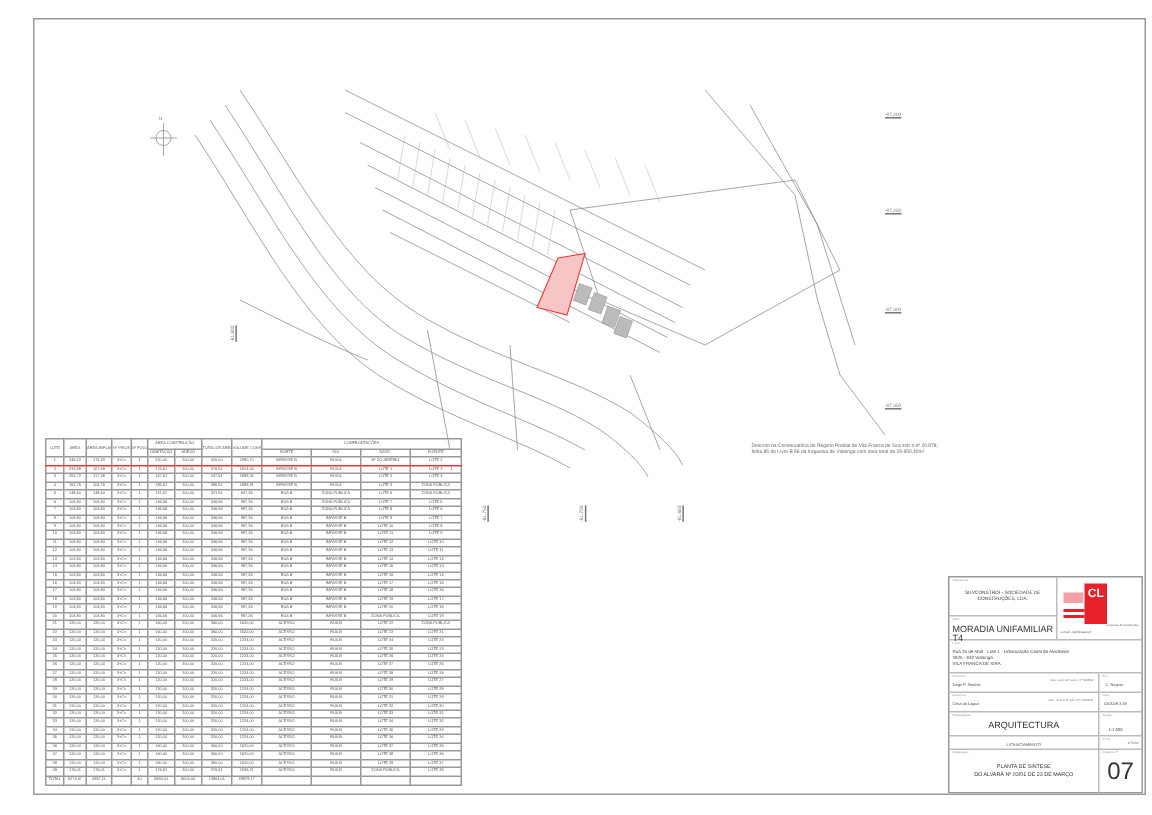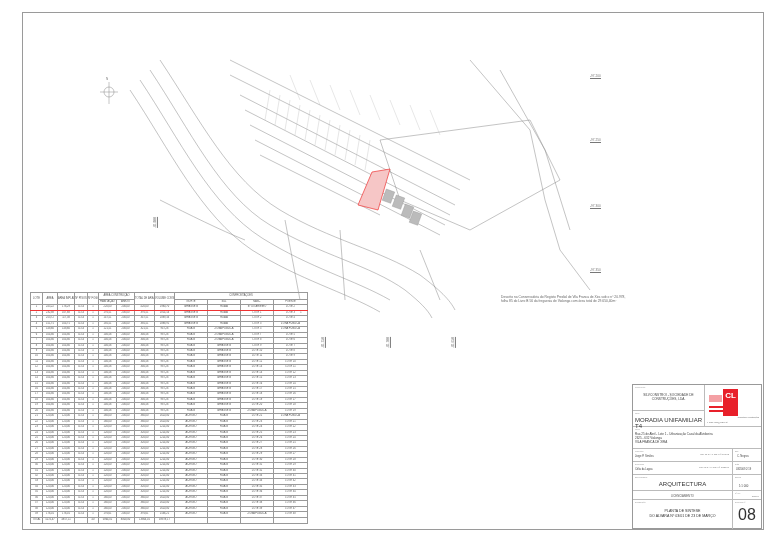--- a/index.html
+++ b/index.html
@@ -778,15 +778,15 @@
     <div class="lbl">nº Fol.</div>
     <div style="position:absolute;right:2px;top:4px;font-size:2.2px;color:#666;">1/70:04</div>
   </div>
   <div class="cell" style="left:0;top:115px;width:100px;height:29px;border-right:0.5px solid #bbb;border-bottom:none;">
     <div class="lbl">Designação</div>
     <div style="position:absolute;left:0;right:0;top:9px;text-align:center;font-size:3.6px;color:#333;">PLANTA DE SINTESE</div>
     <div style="position:absolute;left:0;right:0;top:14px;text-align:center;font-size:3.6px;color:#333;">DO ALVARÁ Nº 03/01 DE 23 DE MARÇO</div>
   </div>
   <div class="cell" style="left:100px;top:115px;width:28px;height:29px;border-bottom:none;">
     <div class="lbl">Desenho nº</div>
-    <div style="position:absolute;left:0;right:0;top:6px;text-align:center;font-size:16px;color:#333;">08</div>
+    <div style="position:absolute;left:0;right:0;top:6px;text-align:center;font-size:16px;color:#333;">07</div>
   </div>
 </div>
 
 </body></html>

